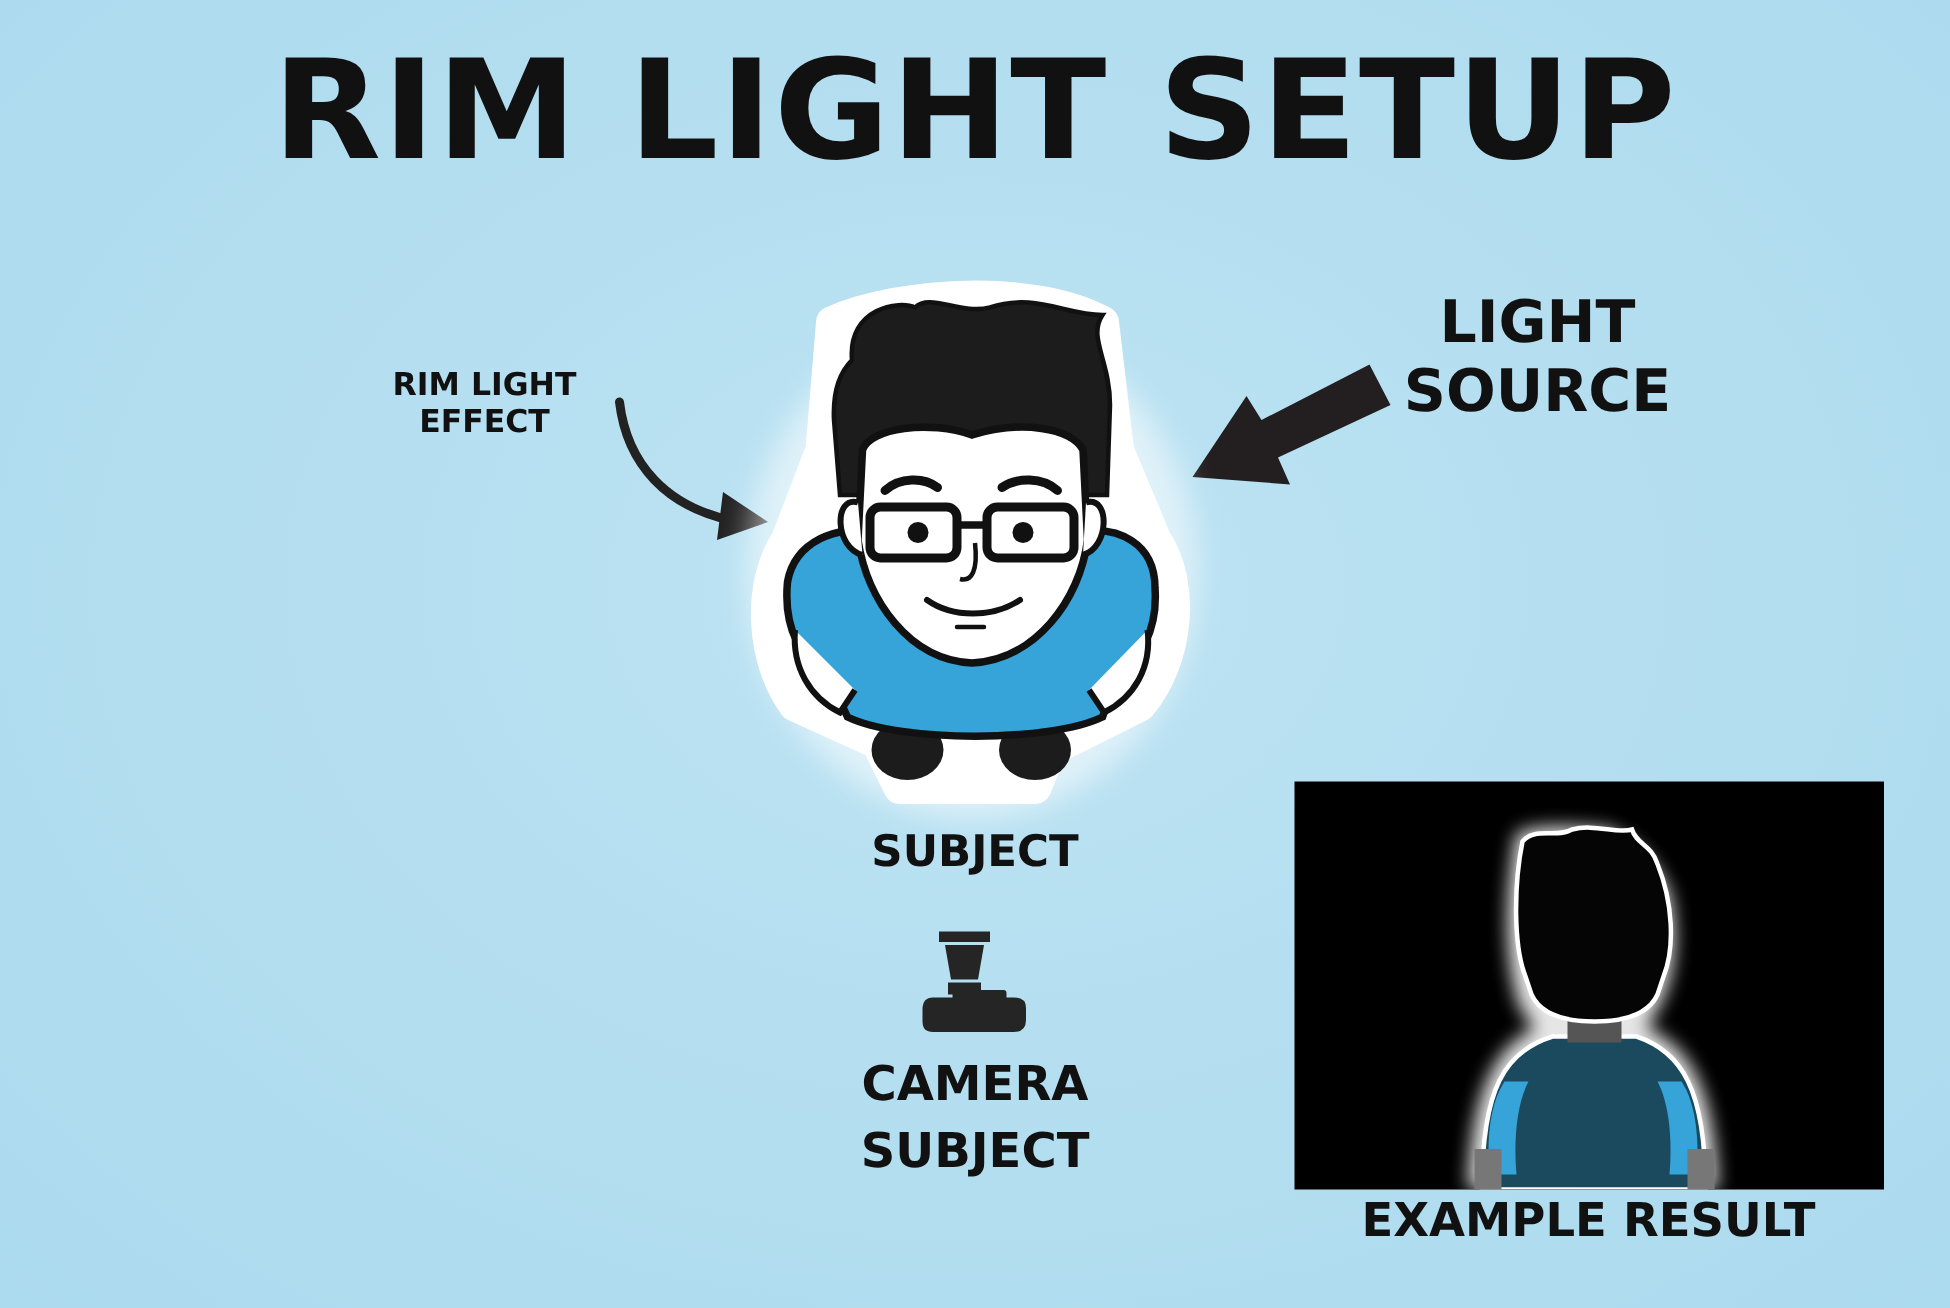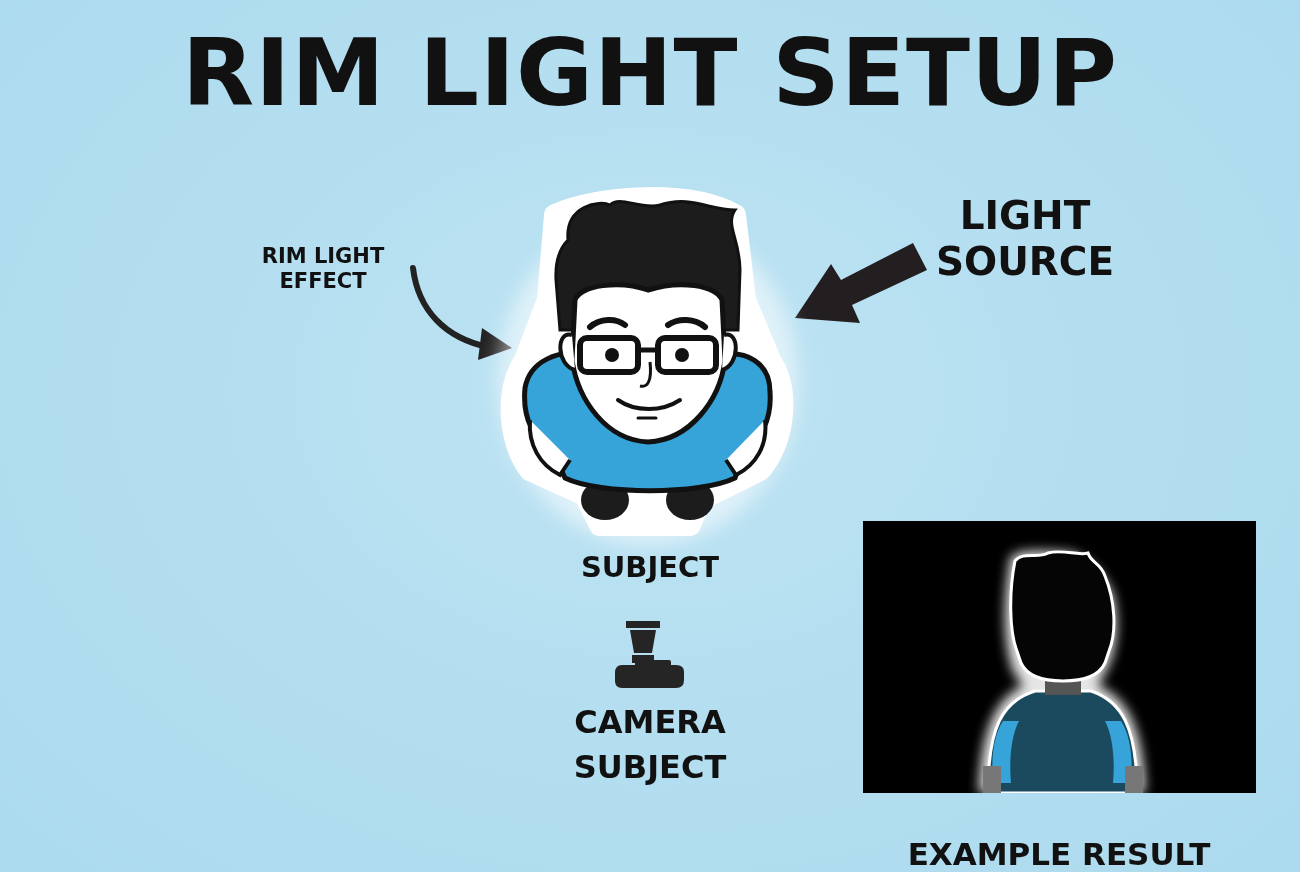--- a/index.html
+++ b/index.html
@@ -17,21 +17,21 @@
   }
   .label {
     position:absolute; text-align:center; font-weight:bold;
     font-family: "DejaVu Sans", "Liberation Sans", sans-serif;
     line-height:1.18; color:#111;
   }
   .lbl-rim { left:208px; top:216px; width:230px; font-size:21px;margin-top:28px; }
   .lbl-src { left:930px; top:193px; width:190px; font-size:39px; }
   .lbl-subject { left:540px; top:550px; width:220px; font-size:29px; }
   .lbl-camera { left:530px; top:700px; width:240px; font-size:32px; line-height:1.4; }
-  .lbl-example { left:862px; top:836px; width:394px; font-size:31px; }
+  .lbl-example { left:862px; top:796px; width:394px; font-size:31px; }
   .layer { position:absolute; left:0; top:0; }
   .example-box {
     position:absolute; left:863px; top:521px; width:393px; height:272px;
     background:#000; overflow:hidden;
   }
 </style>
 </head>
 <body>
 
 <div class="title">RIM LIGHT SETUP</div>

